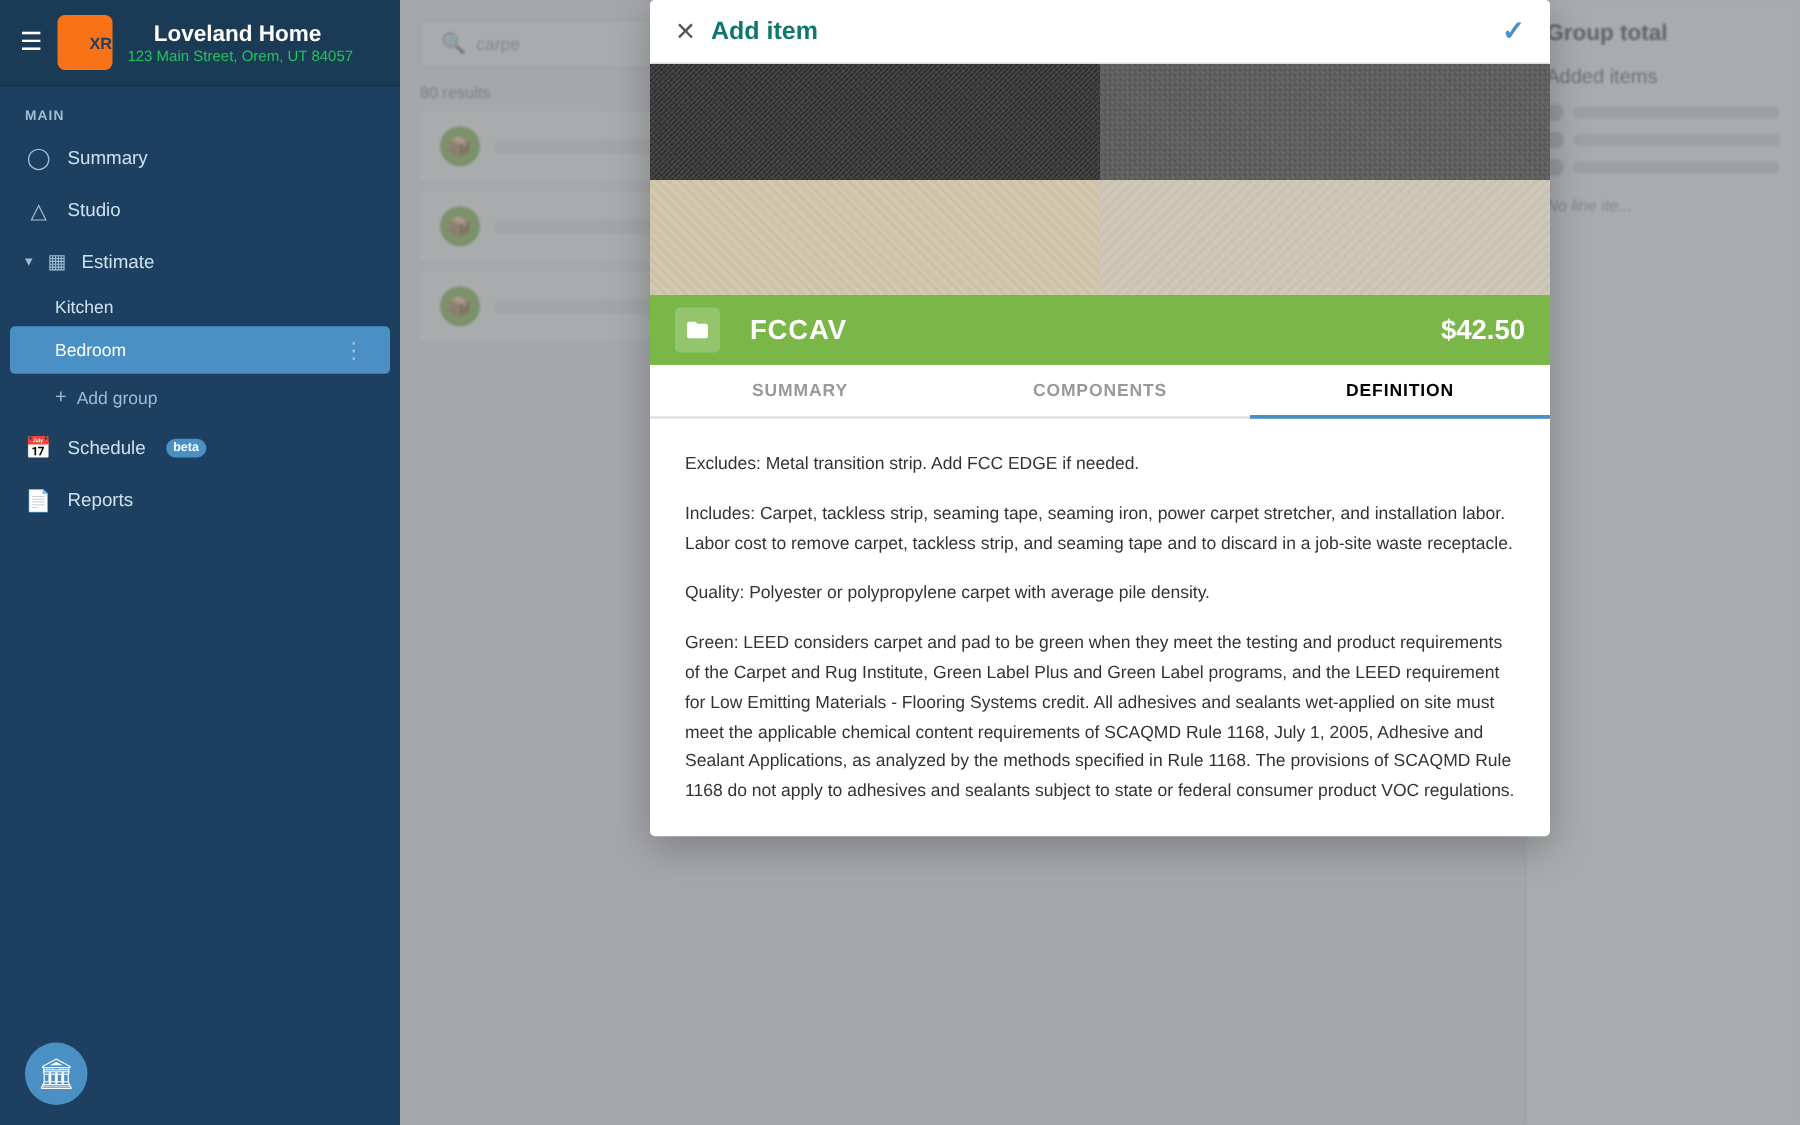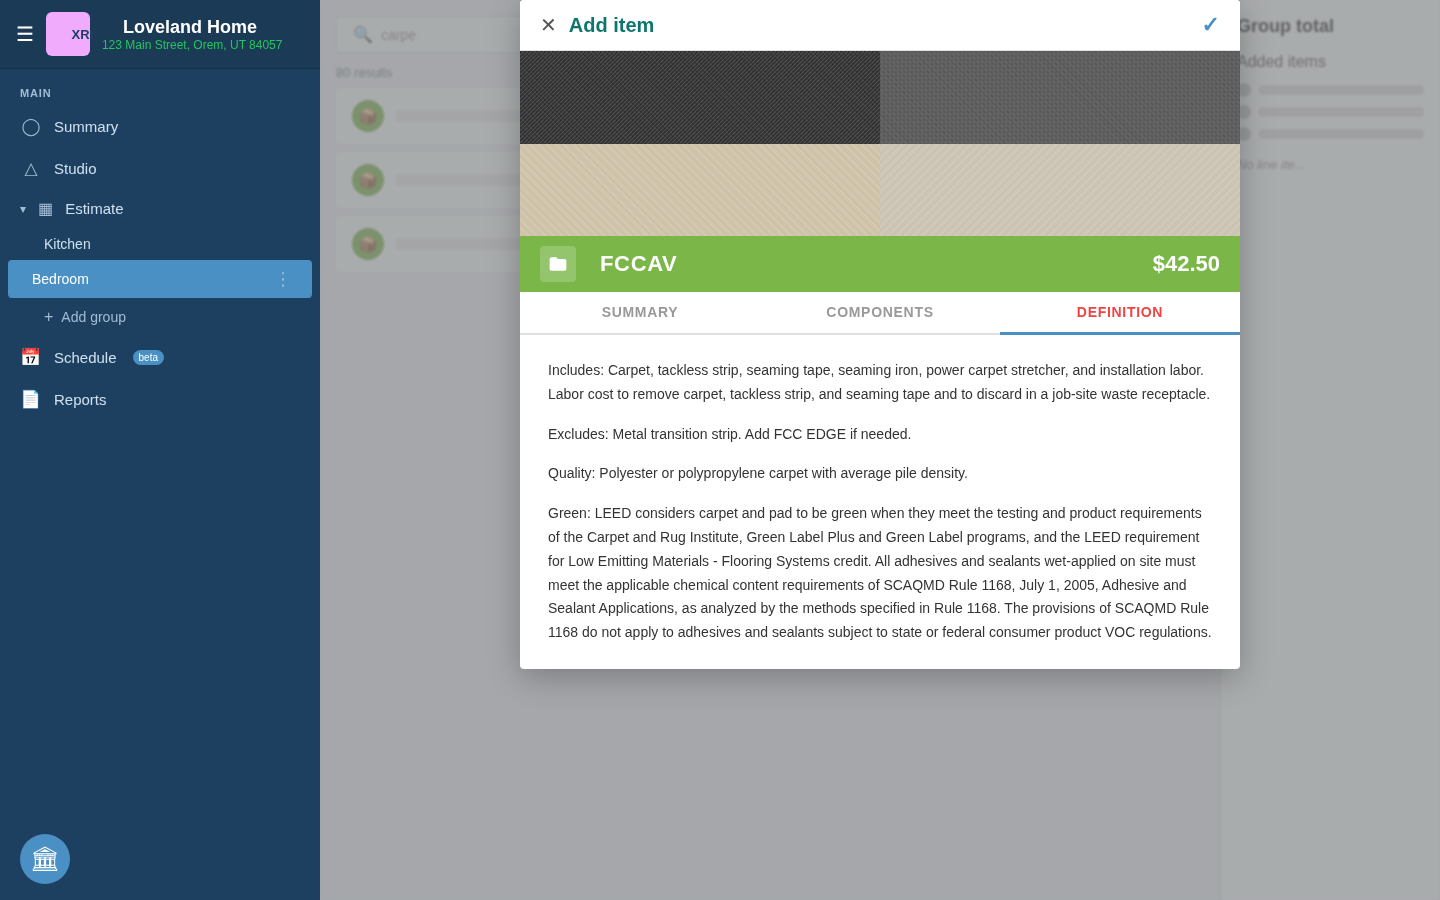--- a/index.html
+++ b/index.html
@@ -23,21 +23,21 @@
       gap: 12px;
       border-bottom: 1px solid #16324a;
     }
     .hamburger-icon {
       font-size: 20px;
       cursor: pointer;
       color: #fff;
       line-height: 1;
     }
     .logo-box {
-      background: #f0abfc;
+      background: #f97316;
       border-radius: 6px;
       width: 44px;
       height: 44px;
       display: flex;
       align-items: center;
       justify-content: center;
       padding-left: 29px;
     }
     .logo-text {
       color: #1e4060;
@@ -86,21 +86,21 @@
       cursor: pointer;
       color: #cde0f0;
       font-size: 14px;
       transition: background 0.15s;
     }
     .sidebar-sub-item.active {
       background: #4a90c4;
       color: #fff;
       border-radius: 4px;
       margin: 0 8px;
-      padding-left: 24px;
+      padding-left: 36px;
     }
     .sidebar-sub-item-row {
       display: flex;
       align-items: center;
       justify-content: space-between;
       width: 100%;
     }
     .dots-icon { font-size: 18px; color: #a0bcd4; }
     .estimate-arrow { font-size: 12px; color: #a0bcd4; }
     .estimate-grid-icon { font-size: 16px; color: #a0bcd4; }
@@ -115,21 +115,21 @@
       font-size: 14px;
     }
     .plus-icon { font-size: 16px; }
     .beta-badge {
       background: #4a90c4;
       color: #fff;
       font-size: 10px;
       padding: 2px 6px;
       border-radius: 10px;
       margin-left: 4px;
-      font-weight: 400;
+      font-weight: 700;
       text-transform: lowercase;
       text-align: right;
     }
 
     .sidebar-bottom {
       margin-top: auto;
       padding: 16px 20px;
     }
     .avatar-circle {
       width: 50px;
@@ -301,21 +301,21 @@
       font-weight: 600;
       color: #999;
       cursor: pointer;
       letter-spacing: 0.05em;
       text-transform: uppercase;
       border-bottom: 3px solid transparent;
       margin-bottom: -2px;
       transition: color 0.15s;
     }
     .modal-tab.active {
-      color: #ef4444;
+      color: #000000;
       border-bottom-color: #4a90c4;
     }
 
     
     .definition-content {
       flex: 1;
       overflow-y: auto;
       padding: 24px 28px;
       font-size: 14px;
       line-height: 1.7;
@@ -523,22 +523,22 @@
         <span class="item-price">$42.50</span>
       </div>
 
       <div class="modal-tabs">
         <div class="modal-tab">SUMMARY</div>
         <div class="modal-tab">COMPONENTS</div>
         <div class="modal-tab active">DEFINITION</div>
       </div>
 
       <div class="definition-content">
+        <p>Excludes: Metal transition strip. Add FCC EDGE if needed.</p>
         <p>Includes: Carpet, tackless strip, seaming tape, seaming iron, power carpet stretcher, and installation labor. Labor cost to remove carpet, tackless strip, and seaming tape and to discard in a job-site waste receptacle.</p>
-        <p>Excludes: Metal transition strip. Add FCC EDGE if needed.</p>
         <p>Quality: Polyester or polypropylene carpet with average pile density.</p>
         <p>Green: LEED considers carpet and pad to be green when they meet the testing and product requirements of the Carpet and Rug Institute, Green Label Plus and Green Label programs, and the LEED requirement for Low Emitting Materials - Flooring Systems credit. All adhesives and sealants wet-applied on site must meet the applicable chemical content requirements of SCAQMD Rule 1168, July 1, 2005, Adhesive and Sealant Applications, as analyzed by the methods specified in Rule 1168. The provisions of SCAQMD Rule 1168 do not apply to adhesives and sealants subject to state or federal consumer product VOC regulations.</p>
       </div>
 
     </div>
   </div>
 
 </div>
 
 </body></html>

